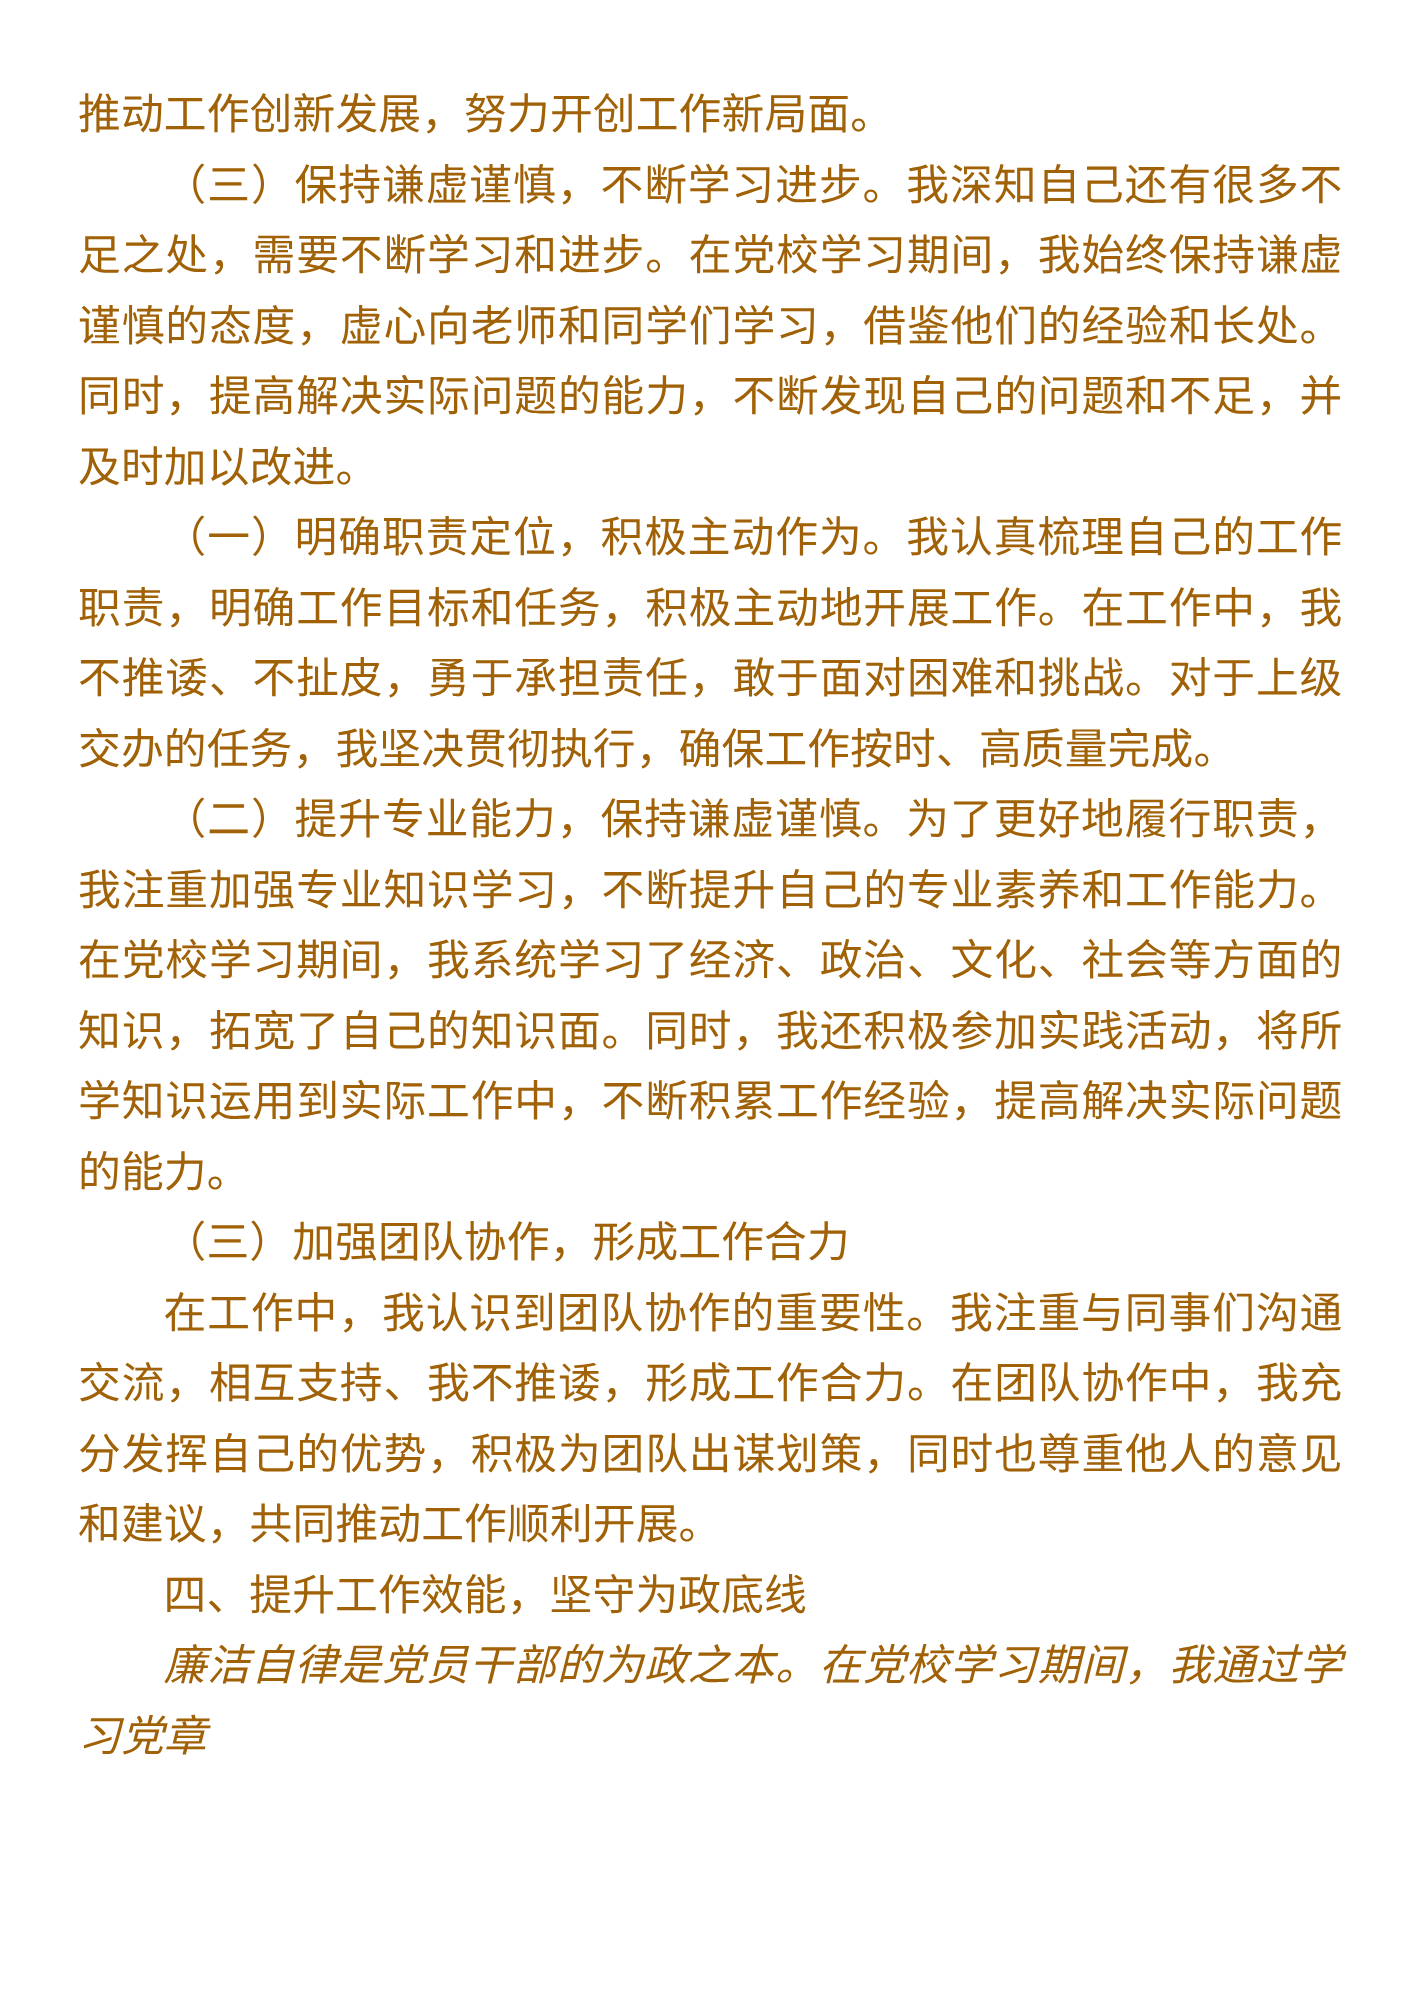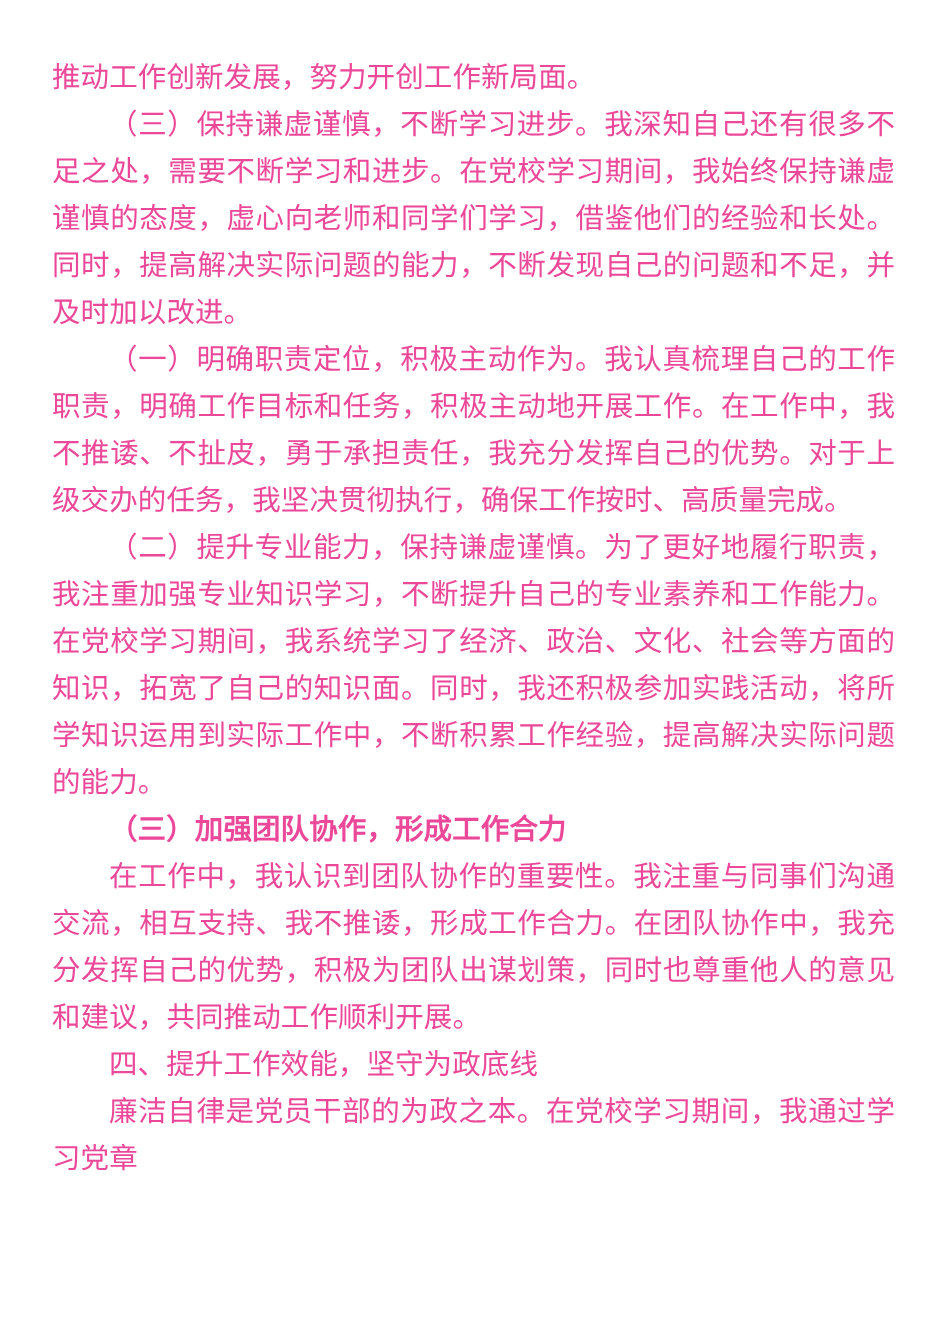--- a/index.html
+++ b/index.html
@@ -23,68 +23,69 @@
   .doc-body {
     width: 843px;
   }
 
   
   p.para {
     margin: 0;
     padding: 0;
     font-size: 28.5px;
     line-height: 47px;
-    color: #ec4899;
+    color: #a16207;
     text-align: justify;
     text-justify: inter-character;
     text-align-last: left;
     letter-spacing: 0.1px;
     word-break: break-all;
     -webkit-font-smoothing: antialiased;
   }
 
   
   p.indent {
     text-indent: 2em;
   }
 
   
   p.flush {
     text-indent: 0;
   }
 
   
   p.heading-line {
-    font-weight: 700;
+    font-weight: 400;
     text-align: center;
     text-indent: 2em;
   }
 
   
   .lead {
     font-weight: 400;
   }
 
   
   .tail {
     text-indent: 2em;
+    font-style: italic;
   }
 </style>
 </head>
 <body>
 
 <div class="page">
   <div class="doc-body">
 
     <p class="para flush">推动工作创新发展，努力开创工作新局面。</p>
 
     <p class="para indent"><span class="lead">（三）保持谦虚谨慎，不断学习进步。</span><span>我深知自己还有很多不足之处，需要不断学习和进步。在党校学习期间，我始终保持谦虚谨慎的态度，虚心向老师和同学们学习，借鉴他们的经验和长处。同时，提高解决实际问题的能力，不断发现自己的问题和不足，并及时加以改进。</span></p>
 
 
-    <p class="para indent"><span class="lead">（一）明确职责定位，积极主动作为。</span><span>我认真梳理自己的工作职责，明确工作目标和任务，积极主动地开展工作。在工作中，我不推诿、不扯皮，勇于承担责任，我充分发挥自己的优势。对于上级交办的任务，我坚决贯彻执行，确保工作按时、高质量完成。</span></p>
+    <p class="para indent"><span class="lead">（一）明确职责定位，积极主动作为。</span><span>我认真梳理自己的工作职责，明确工作目标和任务，积极主动地开展工作。在工作中，我不推诿、不扯皮，勇于承担责任，敢于面对困难和挑战。对于上级交办的任务，我坚决贯彻执行，确保工作按时、高质量完成。</span></p>
 
     <p class="para indent"><span class="lead">（二）提升专业能力，保持谦虚谨慎。</span><span>为了更好地履行职责，我注重加强专业知识学习，不断提升自己的专业素养和工作能力。在党校学习期间，我系统学习了经济、政治、文化、社会等方面的知识，拓宽了自己的知识面。同时，我还积极参加实践活动，将所学知识运用到实际工作中，不断积累工作经验，提高解决实际问题的能力。</span></p>
 
     <p class="para heading-line">（三）加强团队协作，形成工作合力</p>
 
     <p class="para indent">在工作中，我认识到团队协作的重要性。我注重与同事们沟通交流，相互支持、我不推诿，形成工作合力。在团队协作中，我充分发挥自己的优势，积极为团队出谋划策，同时也尊重他人的意见和建议，共同推动工作顺利开展。</p>
 
     <p class="para indent">四、提升工作效能，坚守为政底线</p>
 
     <p class="para tail">廉洁自律是党员干部的为政之本。在党校学习期间，我通过学习党章</p>

